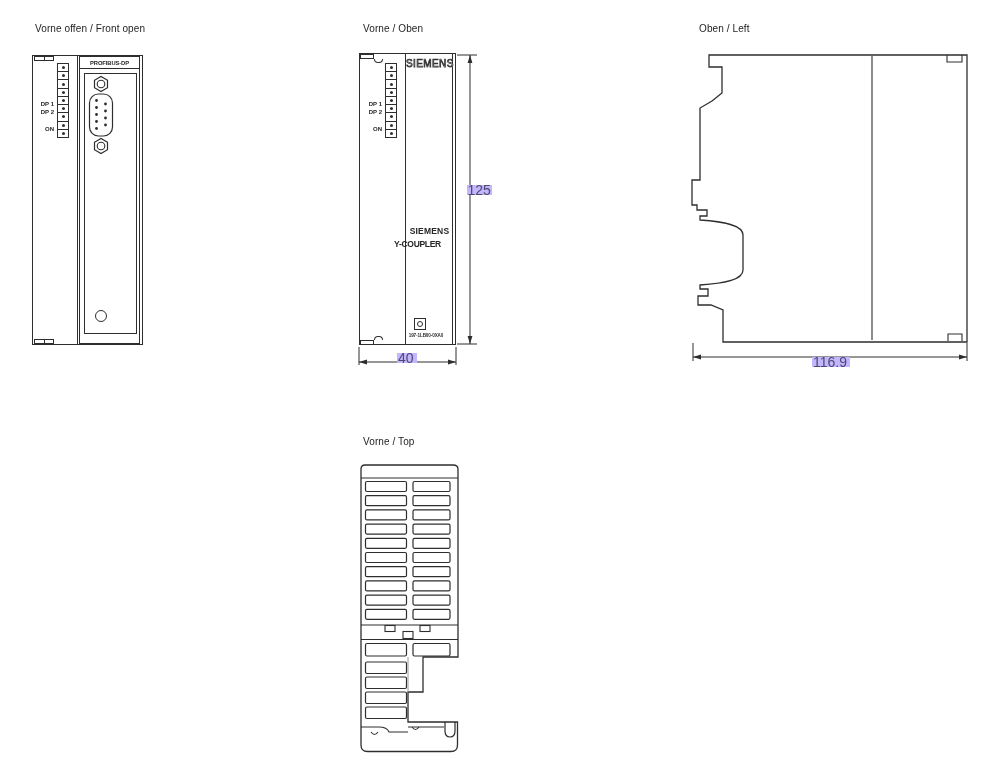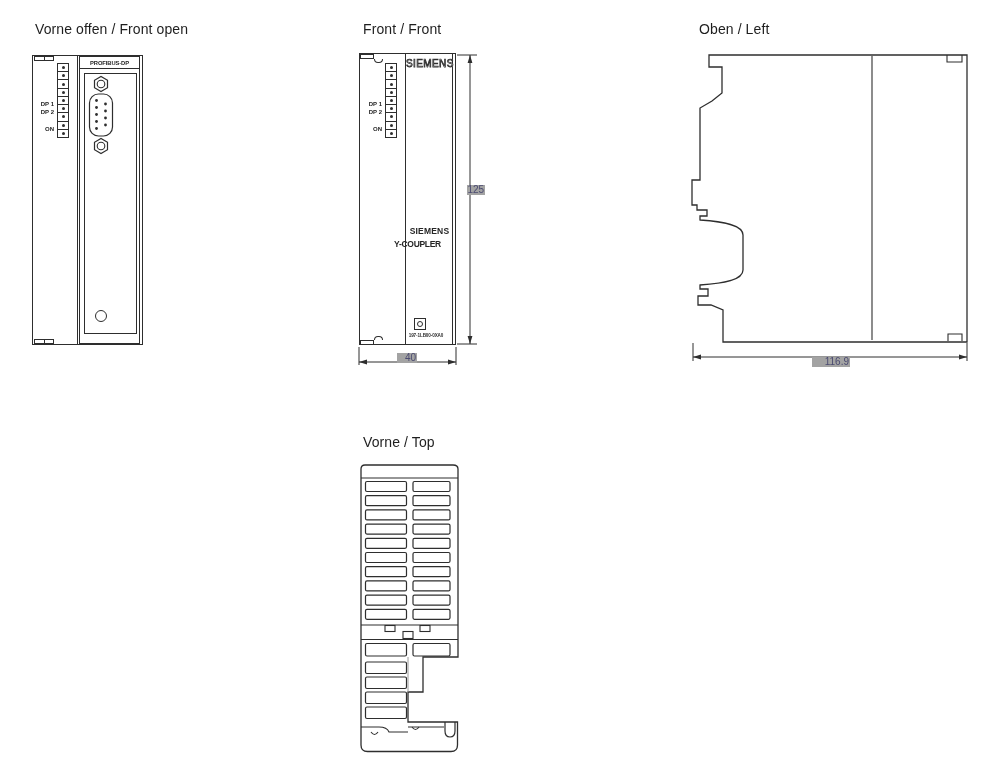--- a/index.html
+++ b/index.html
@@ -1,19 +1,19 @@
 <!DOCTYPE html>
 <html><head>
 <meta charset="utf-8">
 <style>
   html,body{margin:0;padding:0;background:#fff;}
   .canvas{position:relative;width:1000px;height:760px;background:#fff;overflow:hidden;
           font-family:"Liberation Sans",sans-serif;color:#1e1e1e;}
   .abs{position:absolute;}
-  .view-title{font-size:14px;line-height:10px;color:#1e1e1e;letter-spacing:.1px;white-space:nowrap;}
+  .view-title{font-size:10px;line-height:10px;color:#1e1e1e;letter-spacing:.1px;white-space:nowrap;}
 
   
   .box{border:1.4px solid #2e2e2e;background:#fff;box-sizing:border-box;}
   .thinbox{border:1.1px solid #2e2e2e;background:#fff;box-sizing:border-box;}
   .vline{width:1.2px;background:#2e2e2e;}
 
   
   .led-strip{width:12px;height:75px;border:1.1px solid #2e2e2e;background:#fff;
              display:flex;flex-direction:column;box-sizing:border-box;}
   .led-cell{flex:1;border-top:1px solid #2e2e2e;display:flex;align-items:center;justify-content:center;}
@@ -36,21 +36,21 @@
          -webkit-text-stroke:.75px #303030;text-shadow:0 0 .5px #555;}
   .product{font-weight:bold;font-size:8.5px;text-align:center;white-space:nowrap;color:#262626;}
   .order-no{font-weight:bold;font-size:4.6px;letter-spacing:-.1px;text-align:center;
             white-space:nowrap;color:#2e2e2e;}
 
   .ind{border:1.2px solid #2e2e2e;background:#fff;display:flex;align-items:center;
        justify-content:center;box-sizing:border-box;}
   .ind i{display:block;width:4px;height:4px;border:1px solid #2e2e2e;border-radius:50%;}
   .screw-circle{border:1.2px solid #2e2e2e;border-radius:50%;background:#fff;box-sizing:border-box;}
 
-  .dim-text{font-size:10px;line-height:10px;color:#4a4a70;background:#a3a3a3;text-align:right;
+  .dim-text{font-size:14px;line-height:10px;color:#4a4a70;background:#c4b5fd;text-align:left;
             padding:0 1px;z-index:3;white-space:nowrap;}
   svg{display:block;overflow:visible;}
 </style>
 </head>
 <body>
 
 <div class="canvas">
 
   <div class="abs view-title" style="left:35px;top:24px">Vorne offen / Front open</div>
 
@@ -118,21 +118,21 @@
       <circle cx="19.5" cy="30" r="1.4" fill="#2e2e2e"></circle>
       <circle cx="19.5" cy="37" r="1.4" fill="#2e2e2e"></circle>
       <circle cx="19.5" cy="44" r="1.4" fill="#2e2e2e"></circle>
       <circle cx="19.5" cy="51" r="1.4" fill="#2e2e2e"></circle>
       <polygon points="21.5,68.25 15,64.5 8.5,68.25 8.5,75.75 15,79.5 21.5,75.75" fill="none" stroke="#2e2e2e" stroke-width="1.2"></polygon>
       <circle cx="15" cy="72" r="3.8" fill="none" stroke="#2e2e2e" stroke-width="1.1"></circle>
     </svg>
     <div class="abs screw-circle" style="left:95px;top:310px;width:12px;height:12px"></div>
   </div>
 
-  <div class="abs view-title" style="left:363px;top:24px">Front / Front</div>
+  <div class="abs view-title" style="left:363px;top:24px">Vorne / Oben</div>
 
   <div class="abs" style="left:0;top:0">
     <div class="abs box" style="left:359px;top:53px;width:97px;height:292px"></div>
     <div class="abs vline" style="left:405px;top:53px;height:292px"></div>
     <div class="abs vline" style="left:452px;top:53px;height:292px;width:1.1px"></div>
 
     <div class="abs tab" style="left:360px;top:53.5px;width:14px;height:5px"></div>
     <div class="abs notch-down" style="left:373.5px;top:58.5px"></div>
     <div class="abs tab" style="left:360px;top:340px;width:14px;height:5px"></div>
     <div class="abs notch-up" style="left:373.5px;top:335.5px"></div>

